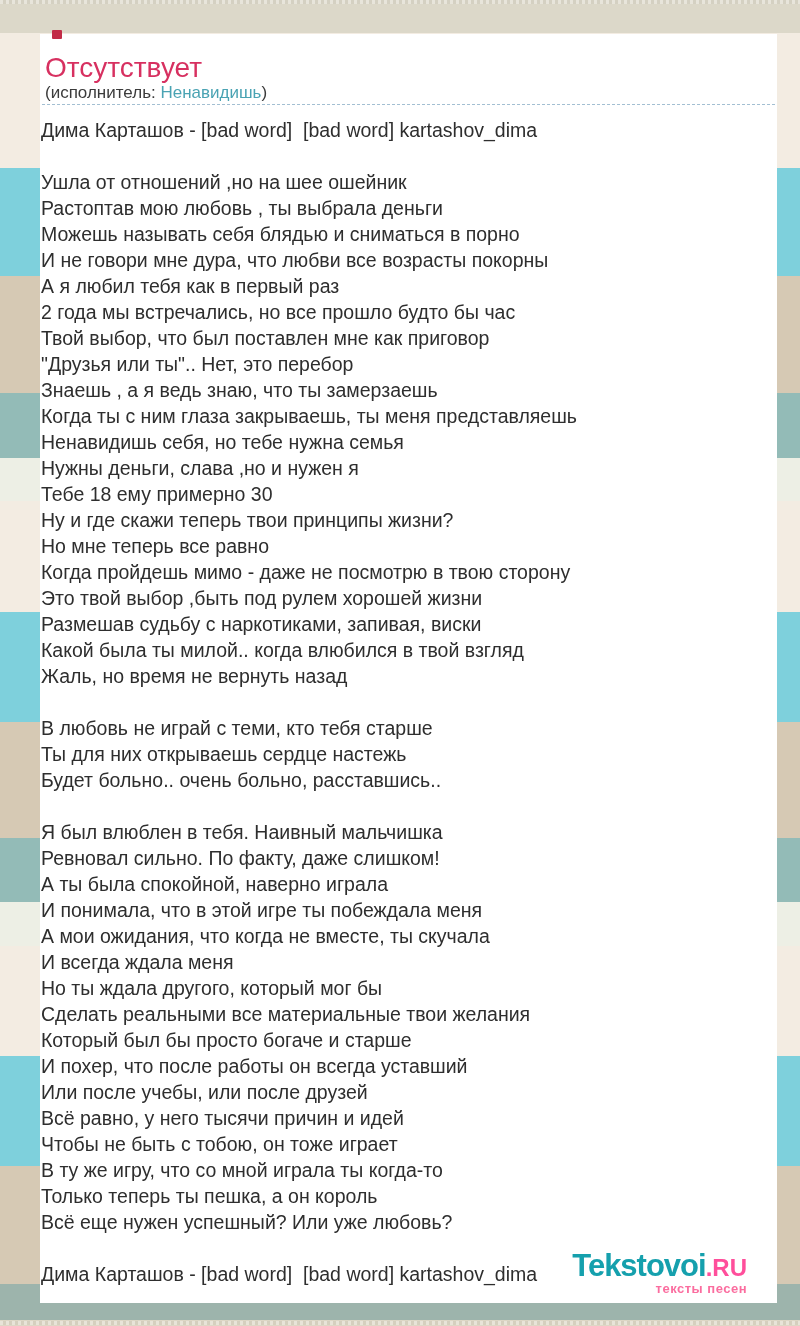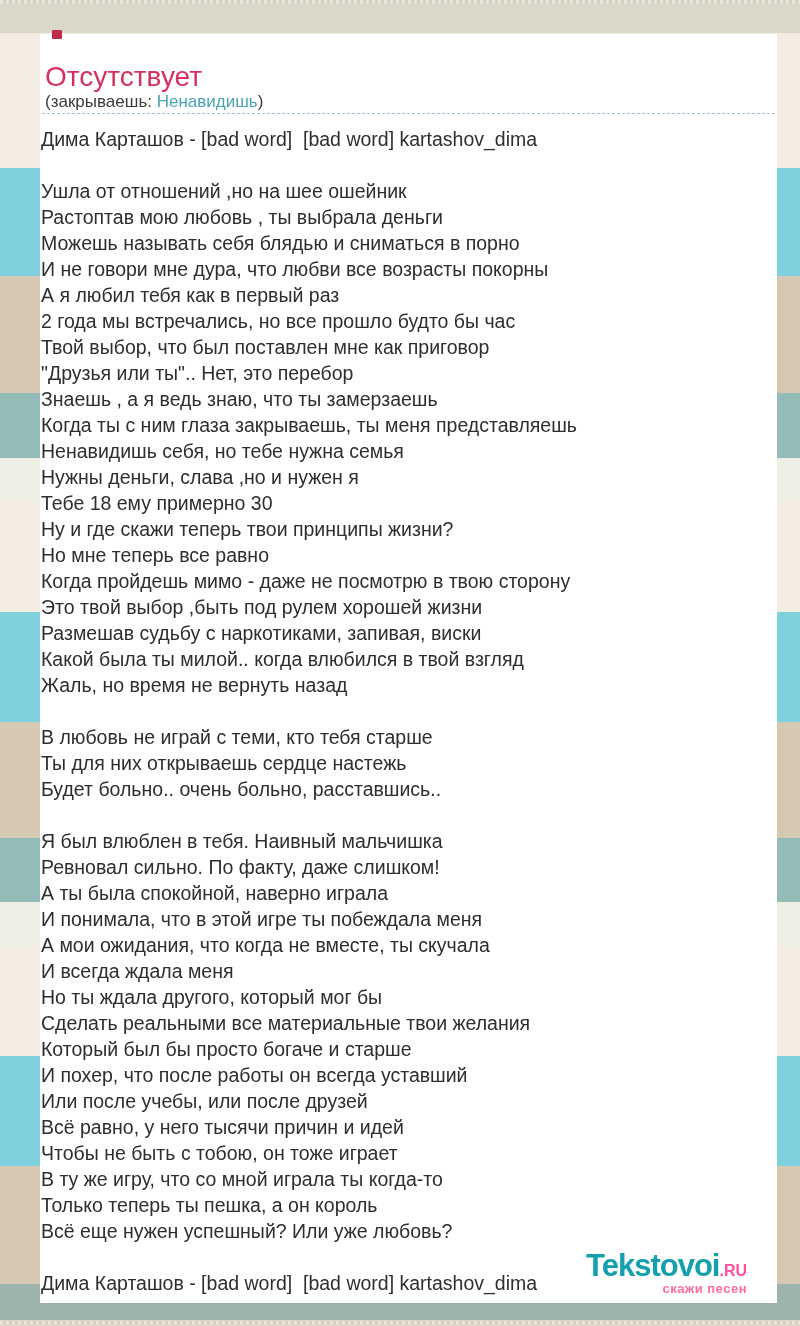--- a/index.html
+++ b/index.html
@@ -34,21 +34,21 @@
   .content{
     position:absolute;left:40px;top:34px;width:737px;height:1269px;
     background:#ffffff;
     padding:0;box-sizing:border-box;
   }
   .red-tick{
     position:absolute;left:12px;top:-4px;width:10px;height:9px;
     background:#c22c47;border-radius:1px;
   }
   .song-title{
-    margin:0;padding:27px 0 0 5px;
+    margin:0;padding:18px 0 0 5px;
     font-size:28px;font-weight:normal;line-height:32px;
     color:var(--title-color,#d73060);
   }
   .artist-line{
     padding:0 0 0 5px;font-size:17px;line-height:17px;color:#3b3b3b;
   }
   .artist-link{
     color:var(--artist-link-color,#4aa3b3);text-decoration:none;cursor:pointer;
   }
   .separator{
@@ -61,39 +61,39 @@
   }
   .logo{
     position:absolute;right:30px;bottom:8px;text-align:right;cursor:pointer;
     line-height:1;
   }
   .logo-brand{
     font-size:31px;font-weight:bold;letter-spacing:-1px;
     color:var(--logo-brand-color,#15a0ad);
   }
   .logo-tld{
-    font-size:16px;font-weight:bold;
+    font-size:24px;font-weight:bold;
     color:var(--logo-accent-color,#ff4e9b);
   }
   .logo-tagline{
     margin-top:1px;font-size:13px;font-weight:bold;letter-spacing:.5px;
     color:var(--logo-tagline-color,#fb6d9f);
   }
 </style>
 </head>
 <body>
 
 <div class="dots-top"></div>
 
 <div class="content">
   <div class="red-tick"></div>
 
   <h1 class="song-title">Отсутствует</h1>
 
-  <div class="artist-line"><span>(закрываешь: </span><a class="artist-link">Ненавидишь</a><span>)</span></div>
+  <div class="artist-line"><span>(исполнитель: </span><a class="artist-link">Ненавидишь</a><span>)</span></div>
 
   <div class="separator"></div>
 
   <div class="lyrics">Дима Карташов - [bad word]  [bad word] kartashov_dima
 
 Ушла от отношений ,но на шее ошейник
 Растоптав мою любовь , ты выбрала деньги
 Можешь называть себя блядью и сниматься в порно
 И не говори мне дура, что любви все возрасты покорны
 А я любил тебя как в первый раз
@@ -131,17 +131,17 @@
 Всё равно, у него тысячи причин и идей
 Чтобы не быть с тобою, он тоже играет
 В ту же игру, что со мной играла ты когда-то
 Только теперь ты пешка, а он король
 Всё еще нужен успешный? Или уже любовь?
 
 Дима Карташов - [bad word]  [bad word] kartashov_dima</div>
 
   <div class="logo">
     <div class="logo-top"><span class="logo-brand">Tekstovoi</span><span class="logo-tld">.RU</span></div>
-    <div class="logo-tagline">скажи песен</div>
+    <div class="logo-tagline">тексты песен</div>
   </div>
 </div>
 
 <div class="dots-bottom"></div>
 
 </body></html>

